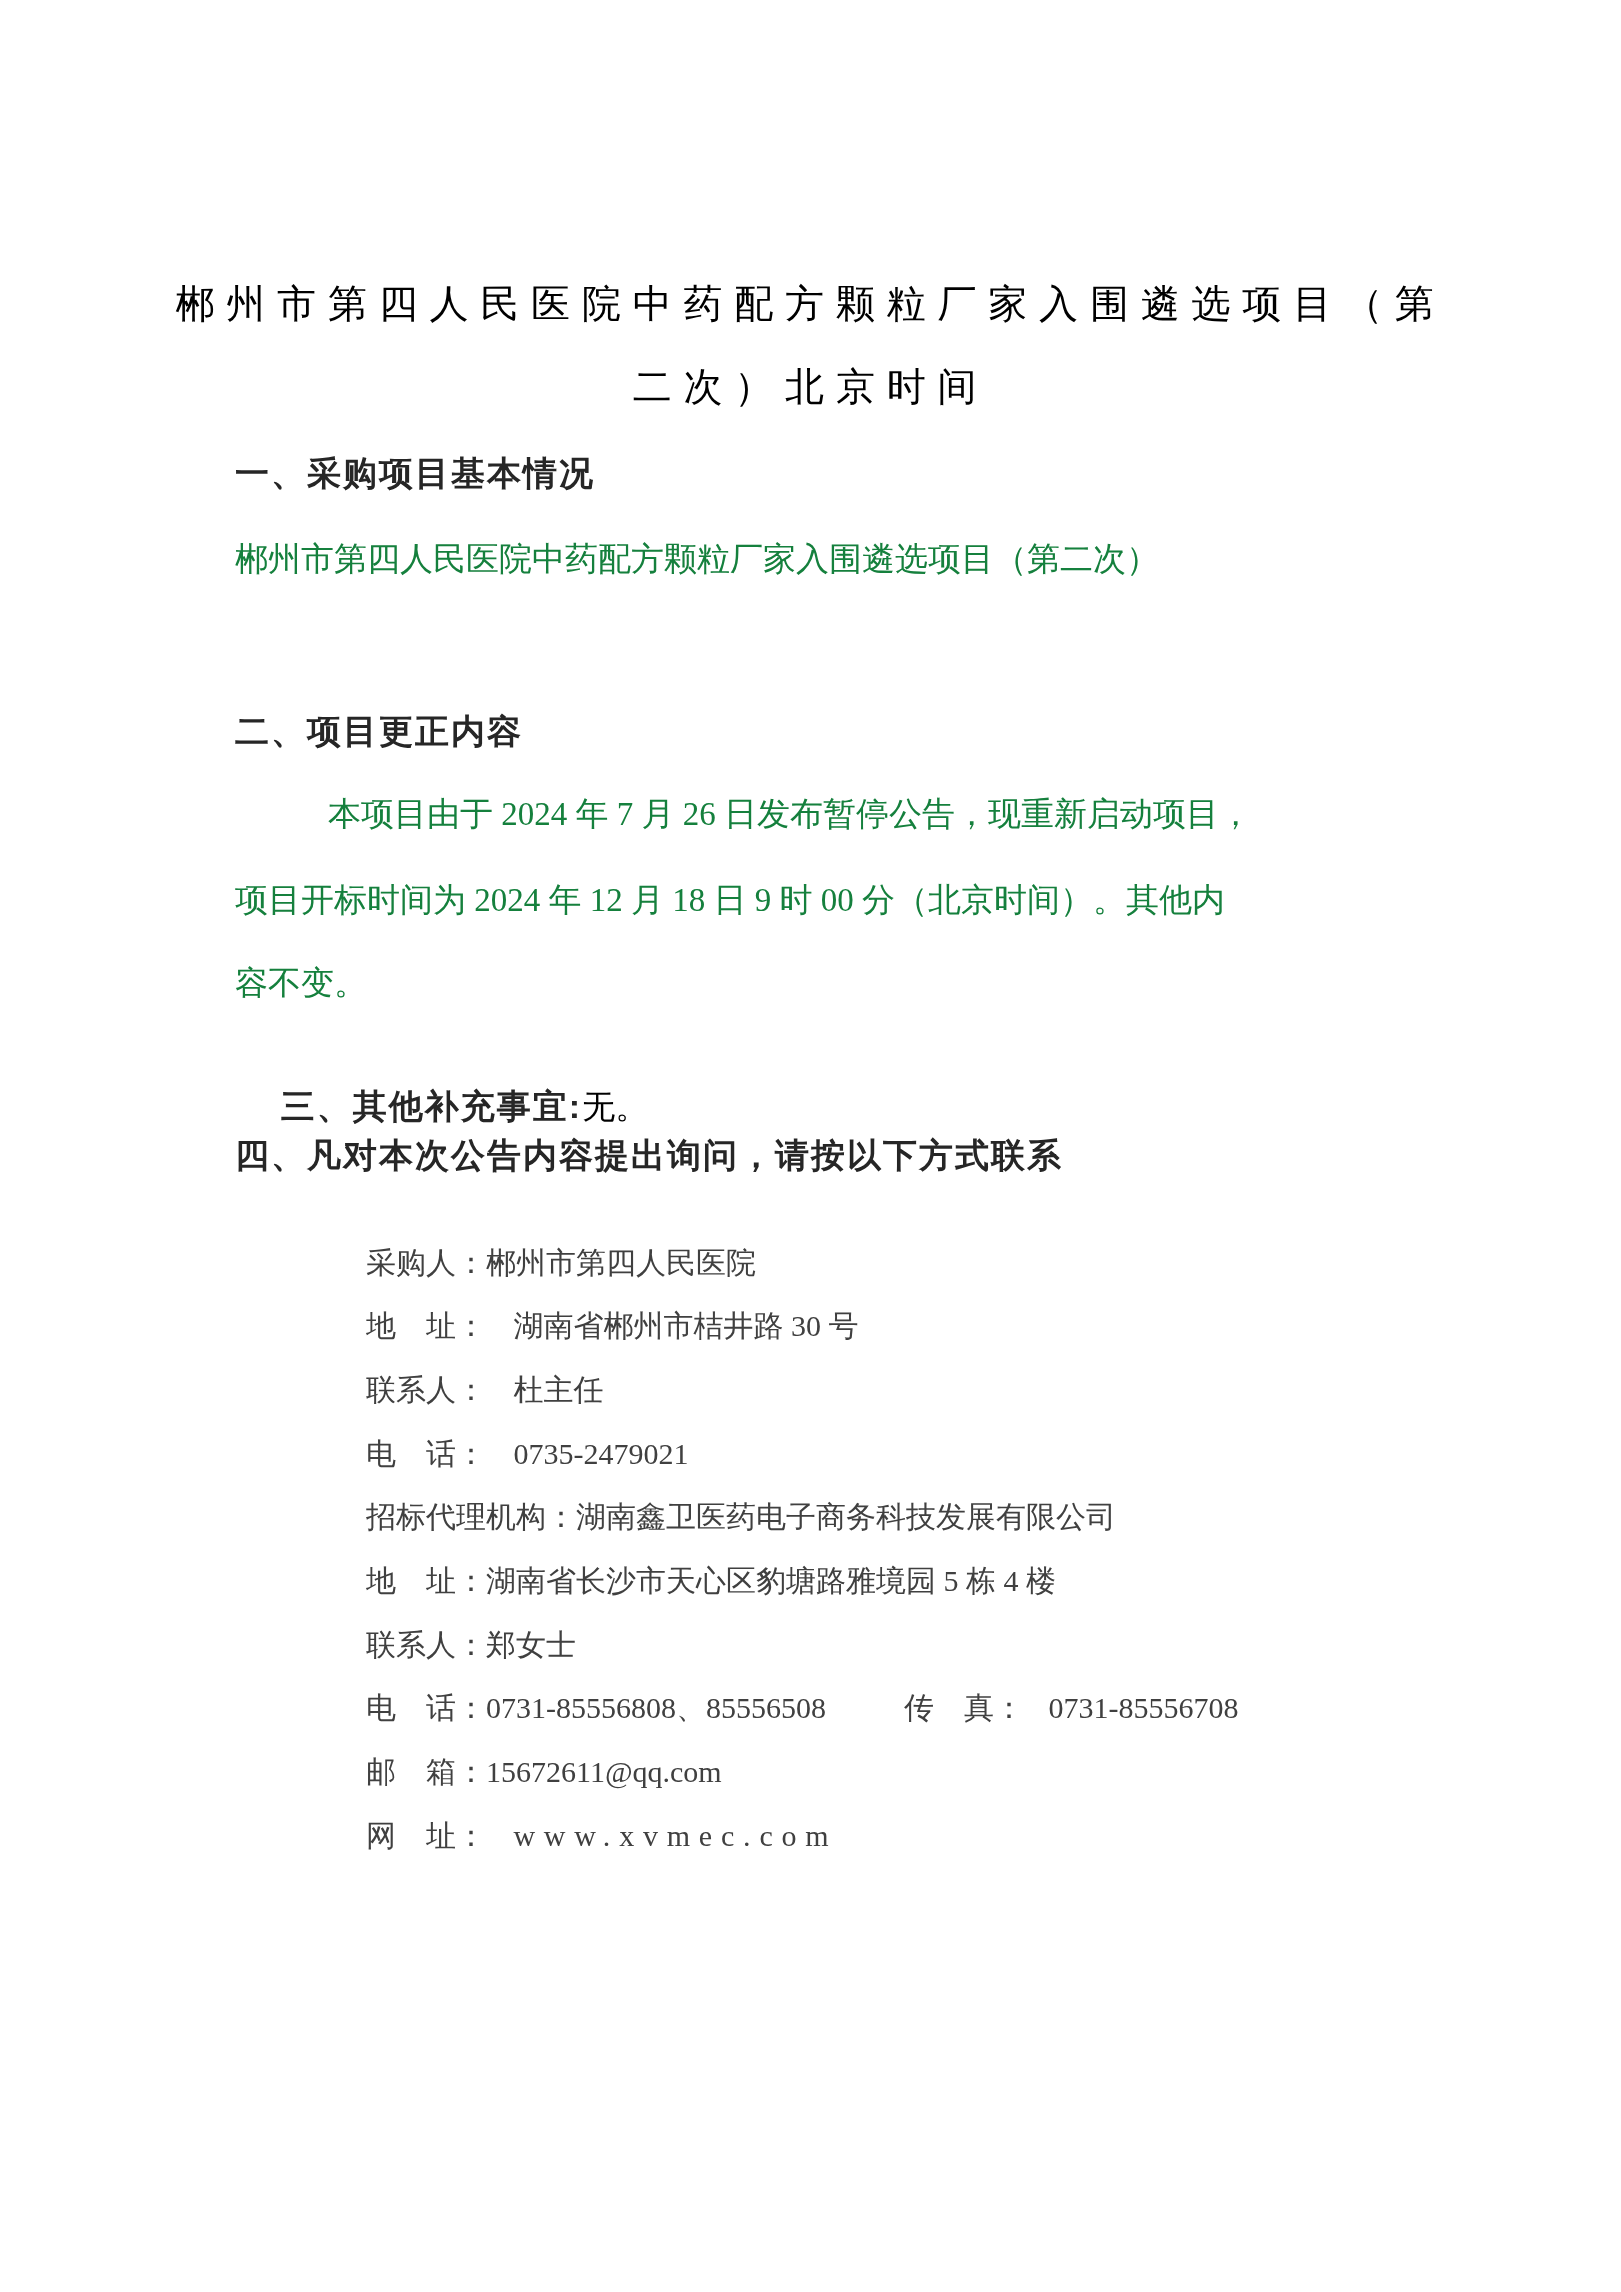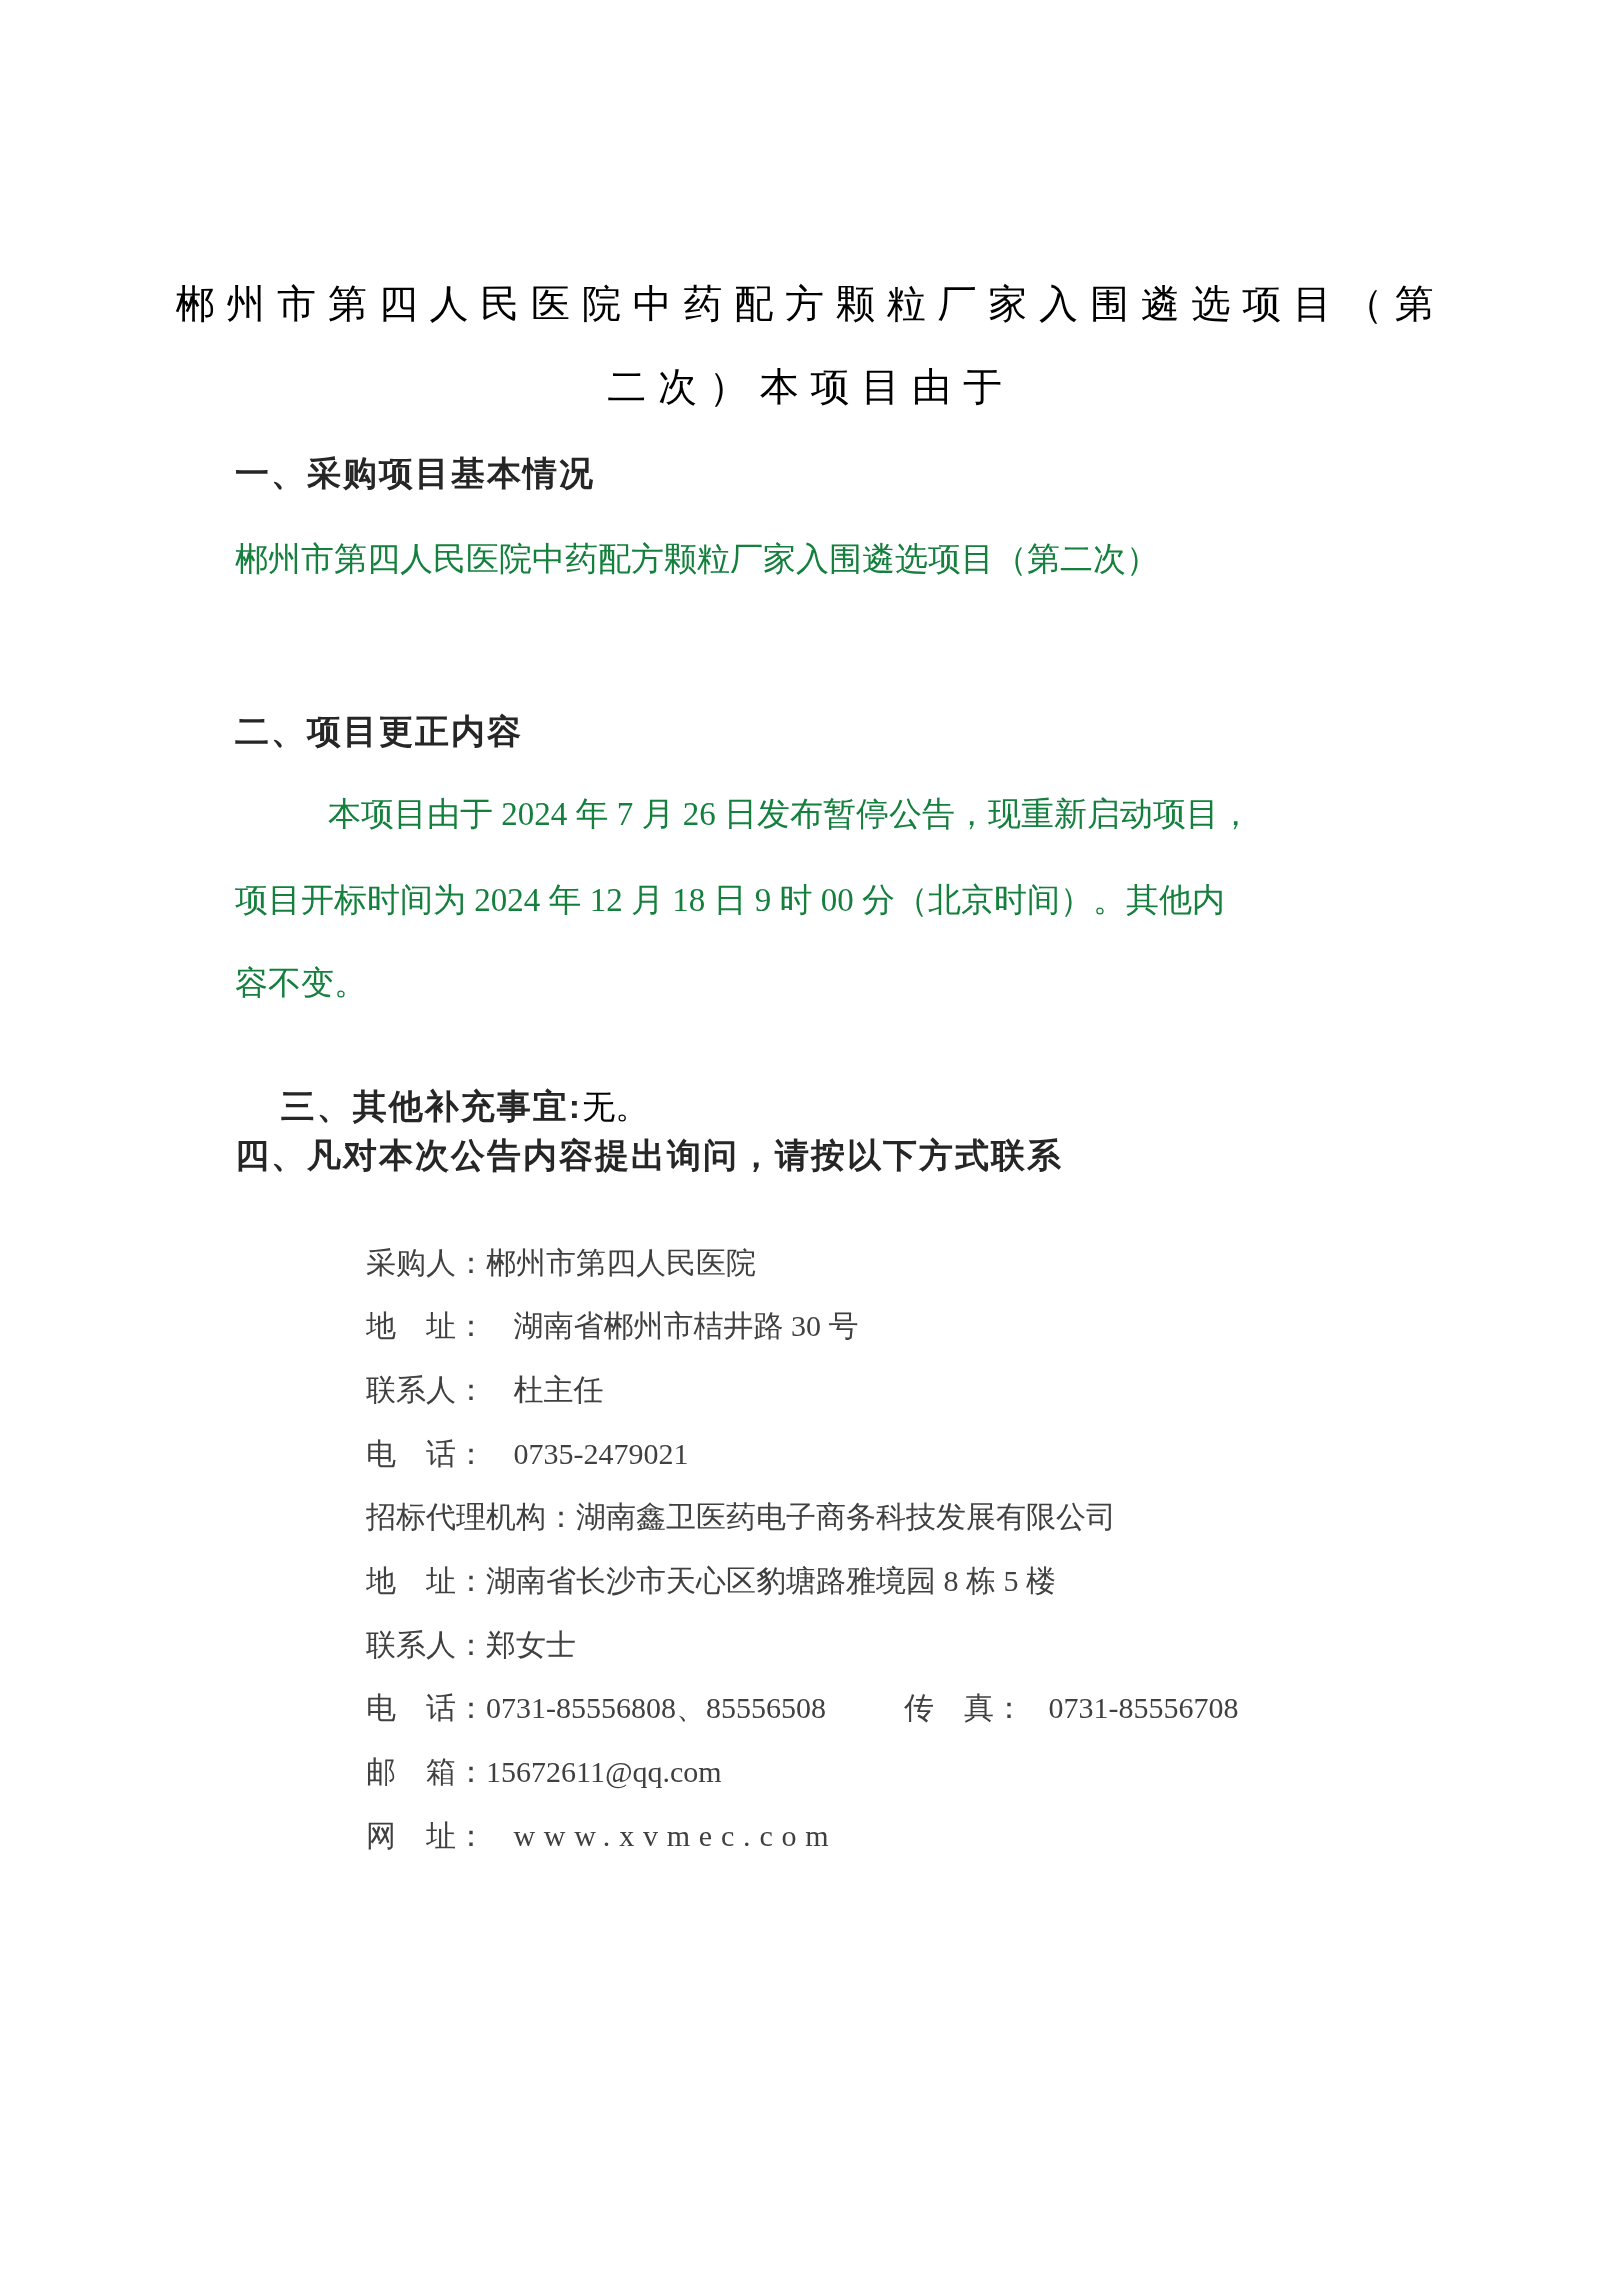--- a/index.html
+++ b/index.html
@@ -64,21 +64,21 @@
   .gap-wide { margin-left: 78px; }
   .gap-small { margin-left: 24.5px; }
   .wide { letter-spacing: 8.8px; }
 </style>
 </head>
 <body>
 
 <div class="page">
 
   <div class="title-line" style="top:277px">郴州市第四人民医院中药配方颗粒厂家入围遴选项目（第</div>
-  <div class="title-line" style="top:360px">二次）本项目由于</div>
+  <div class="title-line" style="top:360px">二次）北京时间</div>
 
   <div class="abs heading" style="top:451px">一、采购项目基本情况</div>
 
   <div class="abs body-text" style="top:537px">郴州市第四人民医院中药配方颗粒厂家入围遴选项目（第二次）</div>
 
 
   <div class="abs heading" style="top:709px">二、项目更正内容</div>
 
   <div class="abs body-text para-indent" style="top:792px">本项目由于 2024 年 7 月 26 日发布暂停公告，现重新启动项目，</div>
   <div class="abs body-text" style="top:878px">项目开标时间为 2024 年 12 月 18 日 9 时 00 分（北京时间）。其他内</div>
@@ -104,21 +104,21 @@
 
   <div class="abs contact" style="top:1400px">
     <span>电　话：</span><span class="gap">0735-2479021</span>
   </div>
 
   <div class="abs contact" style="top:1463px">
     <span>招标代理机构：</span><span>湖南鑫卫医药电子商务科技发展有限公司</span>
   </div>
 
   <div class="abs contact" style="top:1527px">
-    <span>地　址：</span><span>湖南省长沙市天心区豹塘路雅境园 8 栋 5 楼</span>
+    <span>地　址：</span><span>湖南省长沙市天心区豹塘路雅境园 5 栋 4 楼</span>
   </div>
 
   <div class="abs contact" style="top:1591px">
     <span>联系人：</span><span>郑女士</span>
   </div>
 
   <div class="abs contact" style="top:1654px">
     <span>电　话：</span><span>0731-85556808、85556508</span><span class="gap-wide">传　真：</span><span class="gap-small">0731-85556708</span>
   </div>
 

